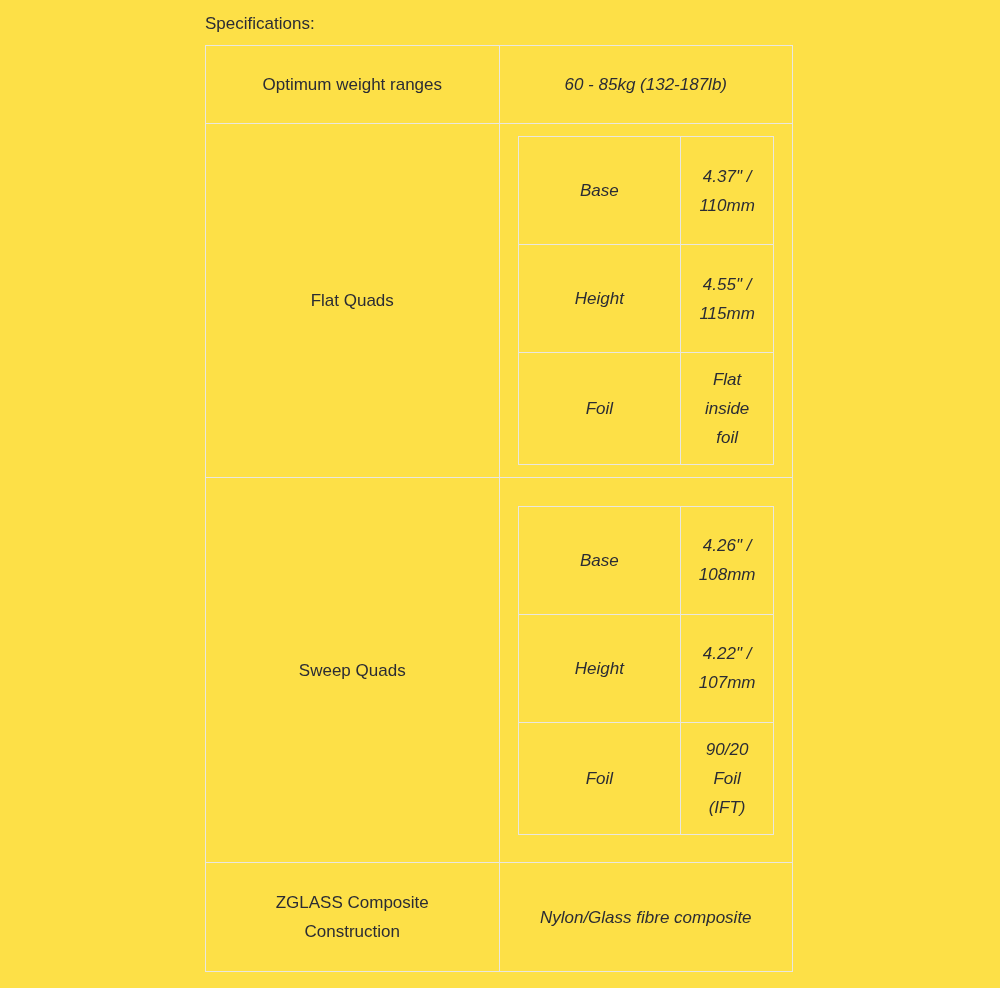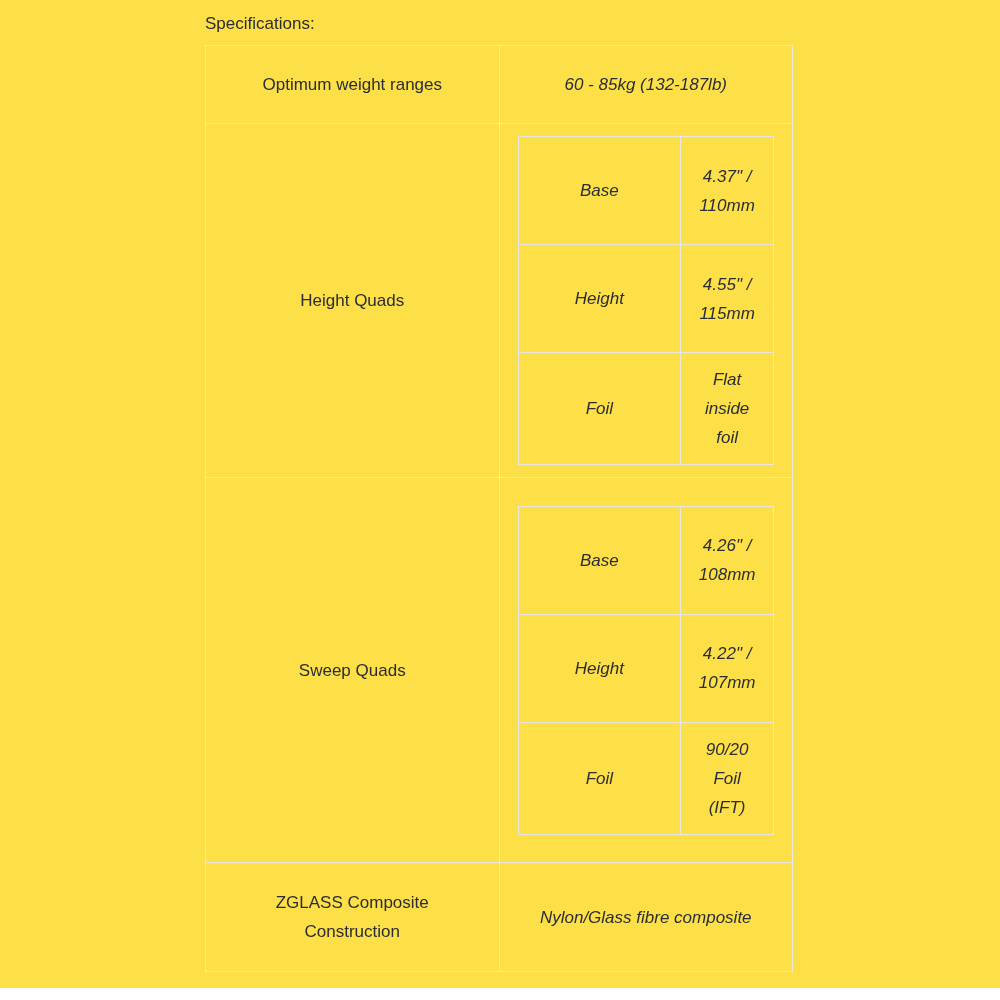--- a/index.html
+++ b/index.html
@@ -88,21 +88,21 @@
           <td class="col-label">
             <span class="cell-text">Optimum weight ranges</span>
           </td>
           <td class="col-value">
             <span class="cell-text">60 - 85kg (132-187lb)</span>
           </td>
         </tr>
 
         <tr class="row-front">
           <td class="col-label">
-            <span class="cell-text">Height Quads</span>
+            <span class="cell-text">Flat Quads</span>
           </td>
           <td class="col-value">
             <table class="inner-table">
               <tbody>
                 <tr>
                   <td class="inner-name">
                     <span class="cell-text">Base</span>
                   </td>
                   <td class="inner-value">
                     <span class="cell-text">4.37" /

